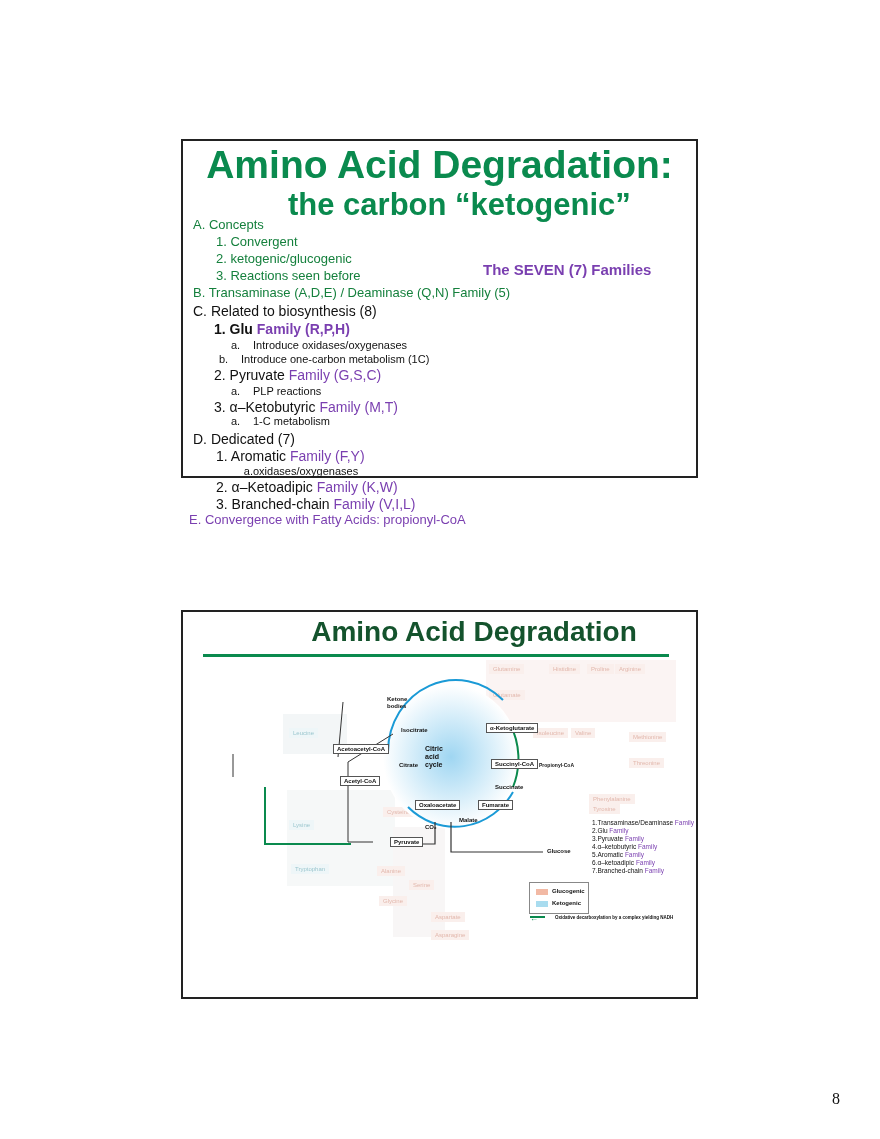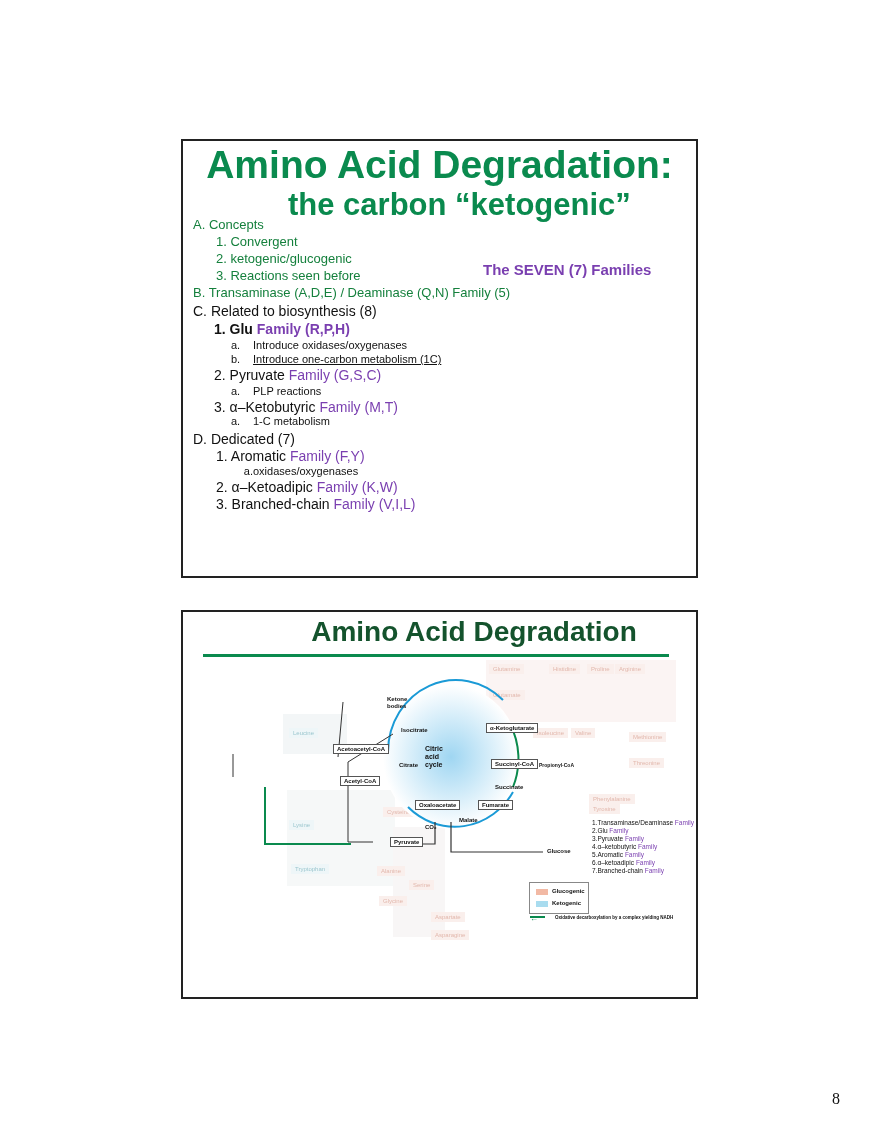--- a/index.html
+++ b/index.html
@@ -1,19 +1,19 @@
 <!DOCTYPE html>
 <html><head>
 <meta charset="utf-8">
 <style>
   html, body { margin:0; padding:0; }
   body { width:880px; height:1139px; background:#ffffff; position:relative; overflow:hidden;
          font-family:"Liberation Sans", sans-serif; }
   .slide { position:absolute; left:181px; width:517px; border:2px solid #222; box-sizing:border-box; background:#fff; }
-  #slide1 { top:139px; height:439px; }
+  #slide1 { top:139px; height:339px; }
   #slide2 { top:610px; height:389px; }
   .purple { color:#7a3fb0; }
   .faded { color:#15803d; }
   .abs { position:absolute; white-space:nowrap; }
   .t1 { left:0; width:513px; text-align:center; top:2px; font-size:39px; font-weight:bold; color:#0a8a4e; }
   .t2 { left:105px; top:46px; font-size:31px; font-weight:bold; color:#0a8a4e; }
   .sev { left:300px; top:120px; font-size:15px; font-weight:bold; color:#7a3fb0; }
   .l0 { font-size:14px; color:#111; }
   .l1 { font-size:14px; color:#111; }
   .l2 { font-size:11px; color:#111; }
@@ -39,31 +39,32 @@
   <div class="abs faded" style="left:10px;top:76px;font-size:13px;">A.  Concepts</div>
   <div class="abs faded" style="left:33px;top:93px;font-size:13px;">1. Convergent</div>
   <div class="abs faded" style="left:33px;top:110px;font-size:13px;">2. ketogenic/glucogenic</div>
   <div class="abs faded" style="left:33px;top:127px;font-size:13px;">3. Reactions seen before</div>
   <div class="abs sev">The SEVEN (7) Families</div>
   <div class="abs faded" style="left:10px;top:144px;font-size:13px;">B.  Transaminase (A,D,E) / Deaminase (Q,N) Family (5)</div>
 
   <div class="abs l0" style="left:10px;top:162px;">C.  Related to biosynthesis (8)</div>
   <div class="abs l1" style="left:31px;top:180px;font-weight:bold;"><span>1. Glu </span><span class="fam">Family (R,P,H)</span></div>
   <div class="abs l2" style="left:48px;top:198px;"><span style="display:inline-block;width:22px">a.</span><span>Introduce oxidases/oxygenases</span></div>
-  <div class="abs l2" style="left:48px;top:212px;text-decoration:underline;"><span style="display:inline-block;width:22px">b.</span><span>Introduce one-carbon metabolism (1C)</span></div>
+  <div class="abs l2" style="left:36px;top:212px;"><span style="display:inline-block;width:22px">b.</span><span>Introduce one-carbon metabolism (1C)</span></div>
   <div class="abs l1" style="left:31px;top:226px;"><span>2. Pyruvate </span><span class="fam">Family (G,S,C)</span></div>
   <div class="abs l2" style="left:48px;top:244px;"><span style="display:inline-block;width:22px">a.</span><span>PLP reactions</span></div>
   <div class="abs l1" style="left:31px;top:258px;"><span>3. α–Ketobutyric </span><span class="fam">Family (M,T)</span></div>
   <div class="abs l2" style="left:48px;top:274px;"><span style="display:inline-block;width:22px">a.</span><span>1-C metabolism</span></div>
 
   <div class="abs l0" style="left:10px;top:290px;">D.  Dedicated (7)</div>
   <div class="abs l1" style="left:33px;top:307px;"><span>1. Aromatic </span><span class="fam">Family (F,Y)</span></div>
   <div class="abs l2" style="left:48px;top:324px;text-align:right;"><span style="display:inline-block;width:22px">a.</span><span>oxidases/oxygenases</span></div>
   <div class="abs l1" style="left:33px;top:338px;"><span>2.  α–Ketoadipic </span><span class="fam">Family (K,W)</span></div>
   <div class="abs l1" style="left:33px;top:355px;"><span>3. Branched-chain </span><span class="fam">Family (V,I,L)</span></div>
+  <div class="abs purple" style="left:6px;top:371px;font-size:13px;">E. Convergence with Fatty Acids:  propionyl-CoA</div>
 </div>
 
 <div class="slide" id="slide2">
   <div class="abs s2title">Amino Acid Degradation</div>
   <div class="s2rule"></div>
 
   <div style="position:absolute;left:303px;top:48px;width:190px;height:62px;background:#fbf4f3;"></div>
   <div style="position:absolute;left:100px;top:102px;width:64px;height:40px;background:#f3f6f7;"></div>
   <div style="position:absolute;left:104px;top:178px;width:108px;height:96px;background:#f6f8f8;"></div>
   <div style="position:absolute;left:210px;top:215px;width:52px;height:110px;background:#f8f6f6;"></div>

